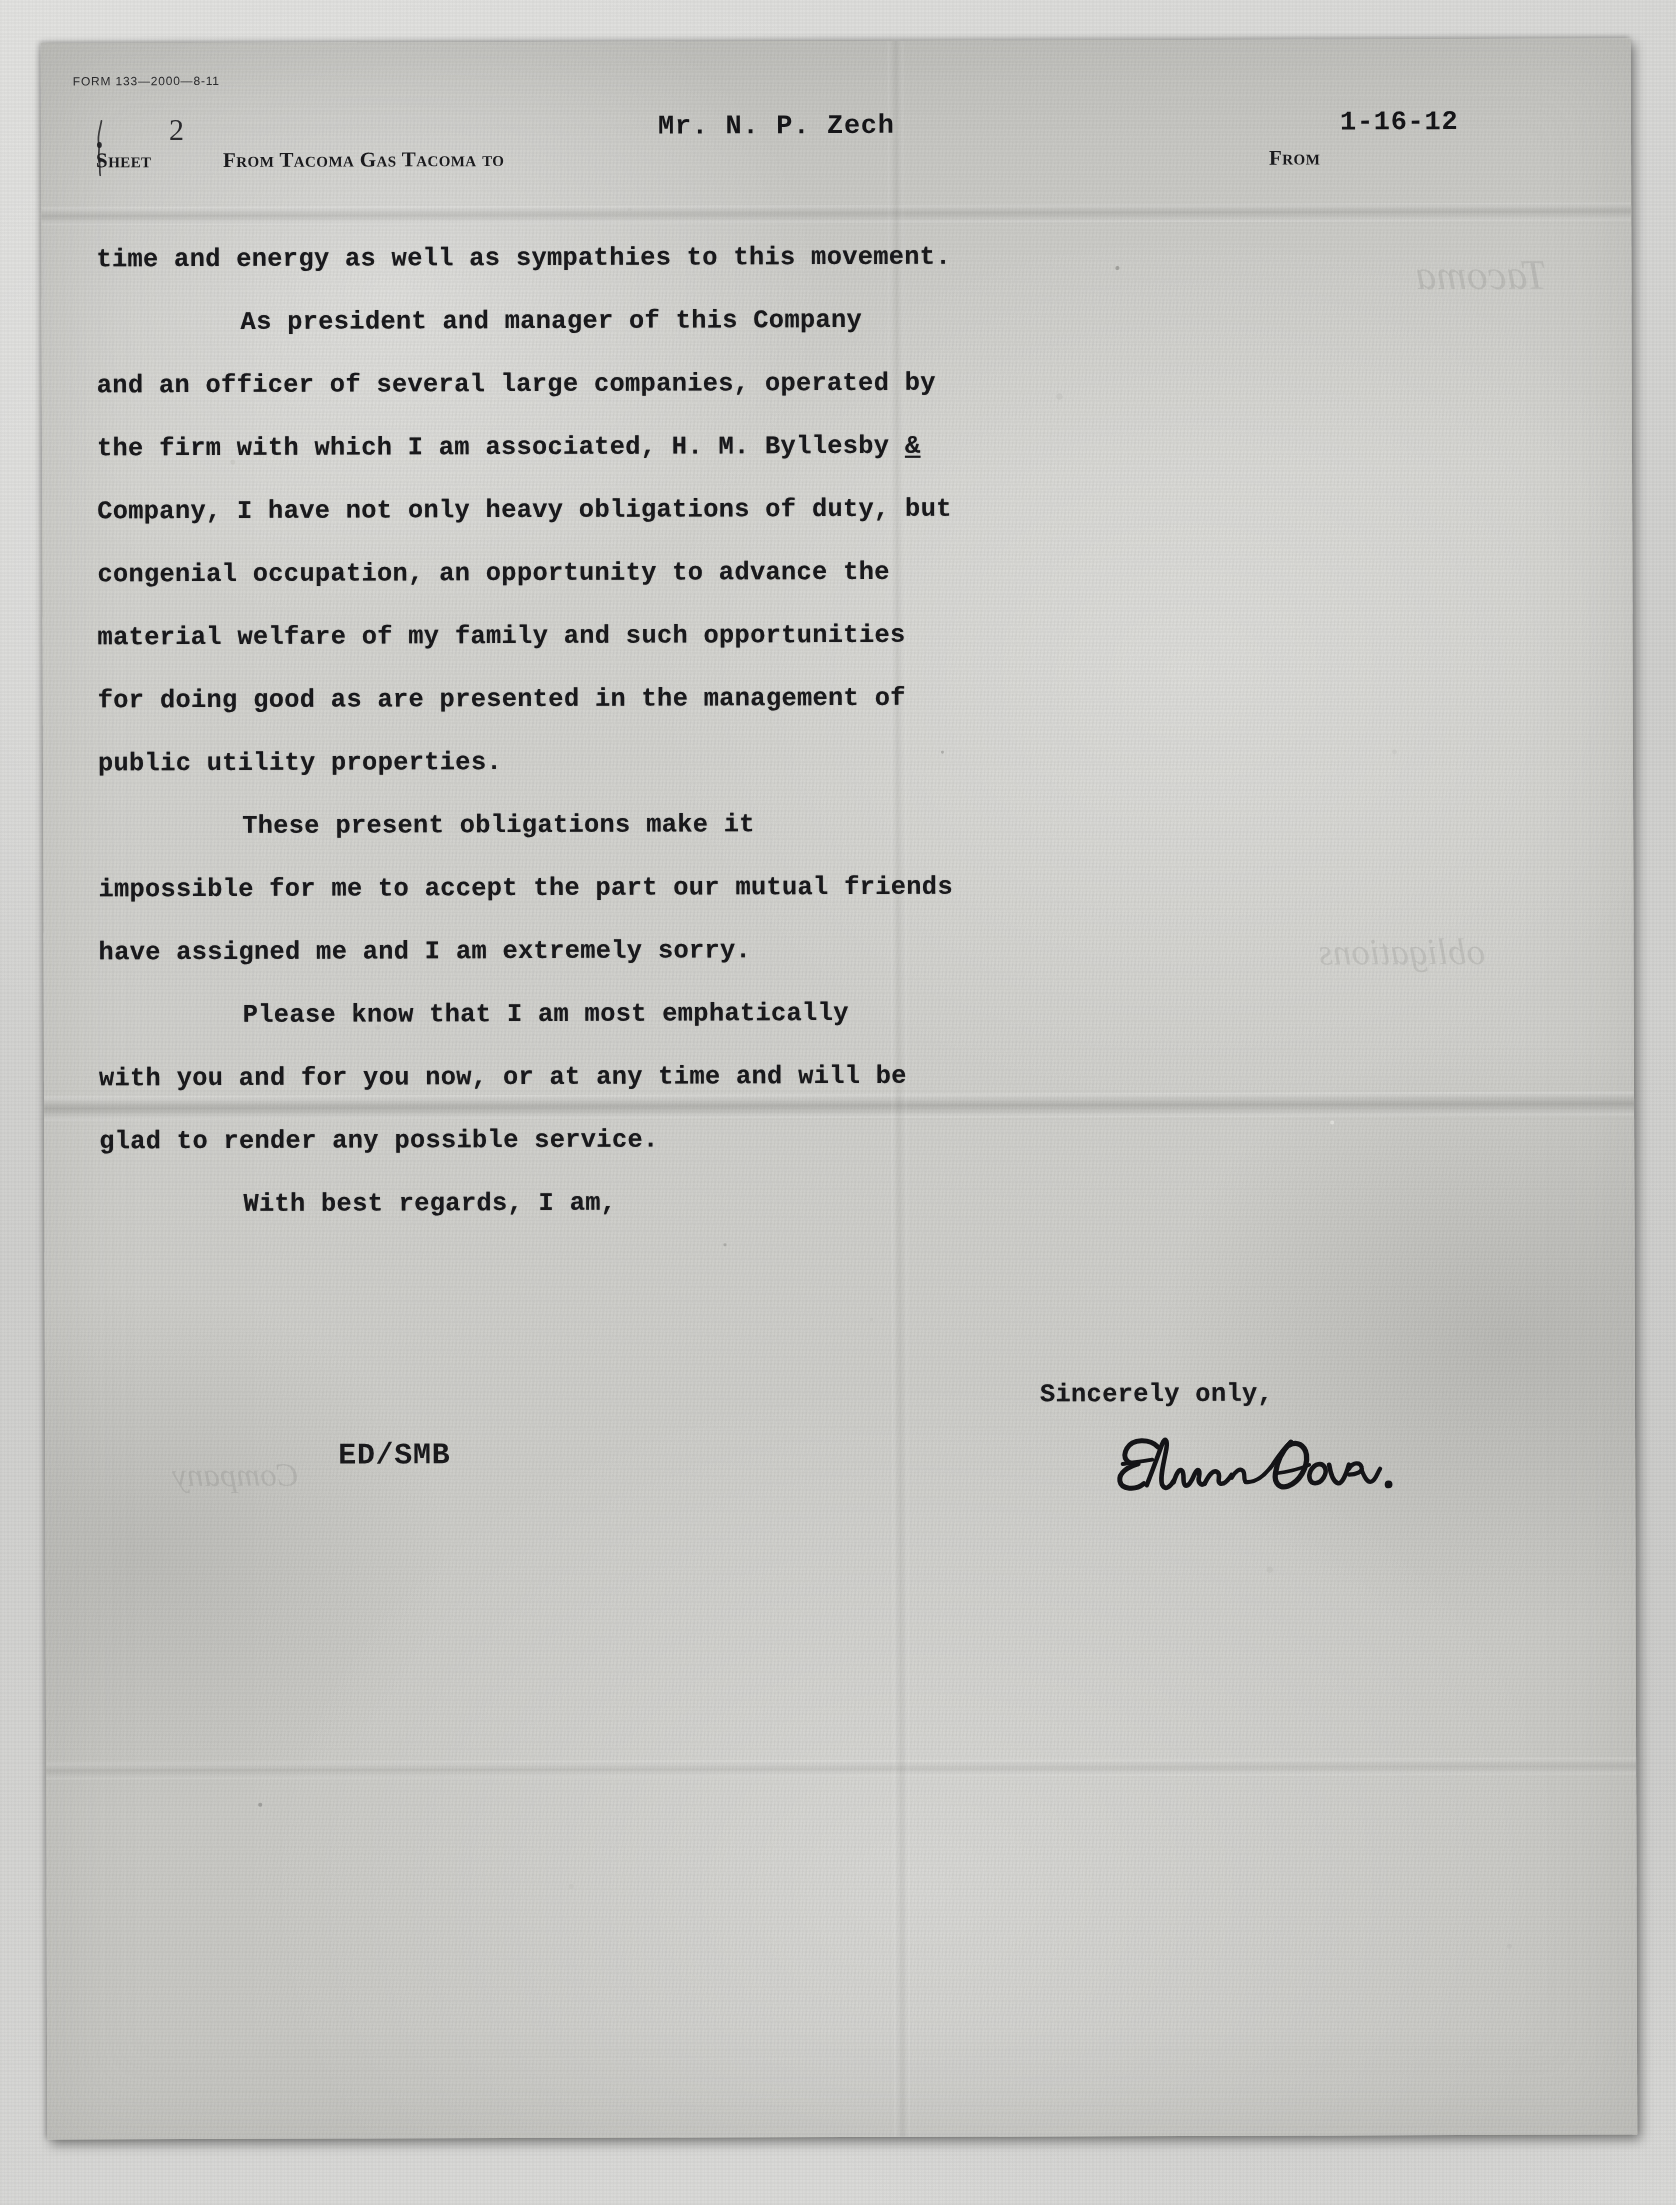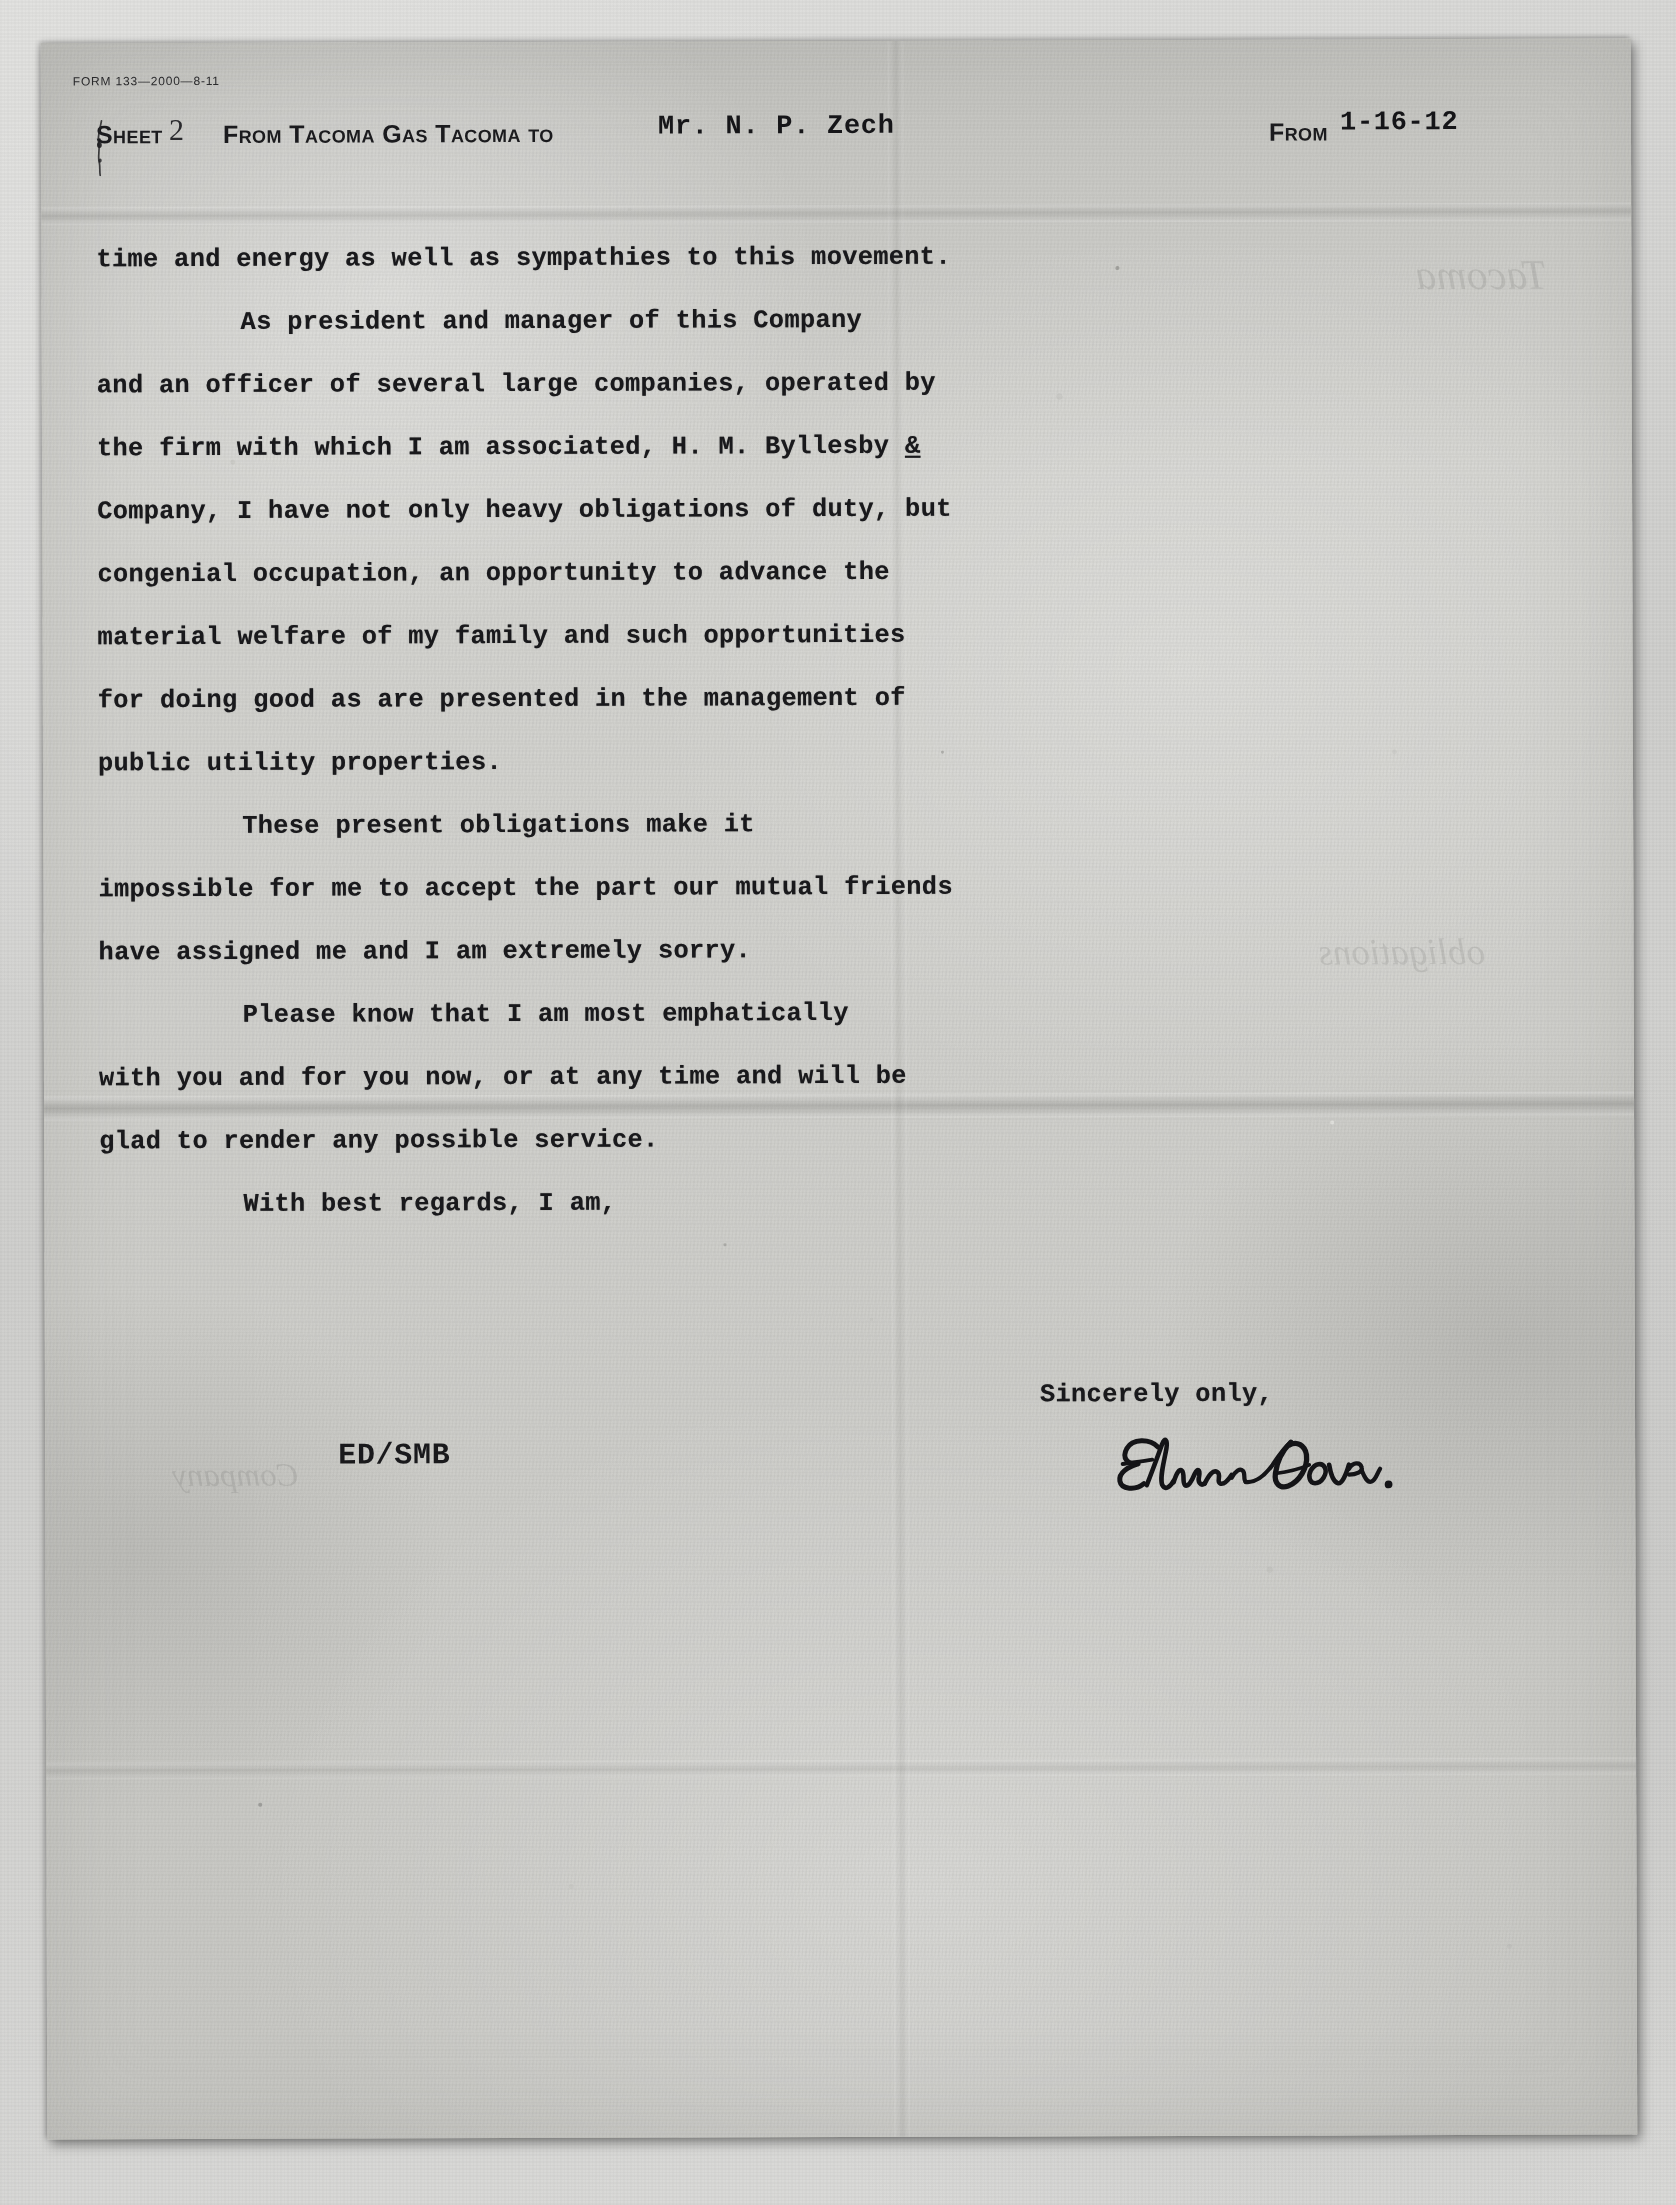--- a/index.html
+++ b/index.html
@@ -138,27 +138,28 @@
   
   #header-row {
     position: absolute;
     left: 55px;
     top: 67px;
     width: 1456px;
     height: 49px;
   }
   .preprint {
     position: absolute;
-    font-family: Liberation Sans, sans-serif;
+    font-family: Liberation Serif, serif;
     font-weight: bold;
-    font-size: 25px;
+    font-size: 21px;
     font-variant: small-caps;
     letter-spacing: 0.4px;
     color: #1b1b1e;
     white-space: nowrap;
+    margin-top: 28px;
   }
   .typed {
     position: absolute;
     font-family: "Liberation Mono", monospace;
     font-size: 27px;
     font-weight: bold;
     letter-spacing: 0.7px;
     color: #151518;
     white-space: nowrap;
   }

